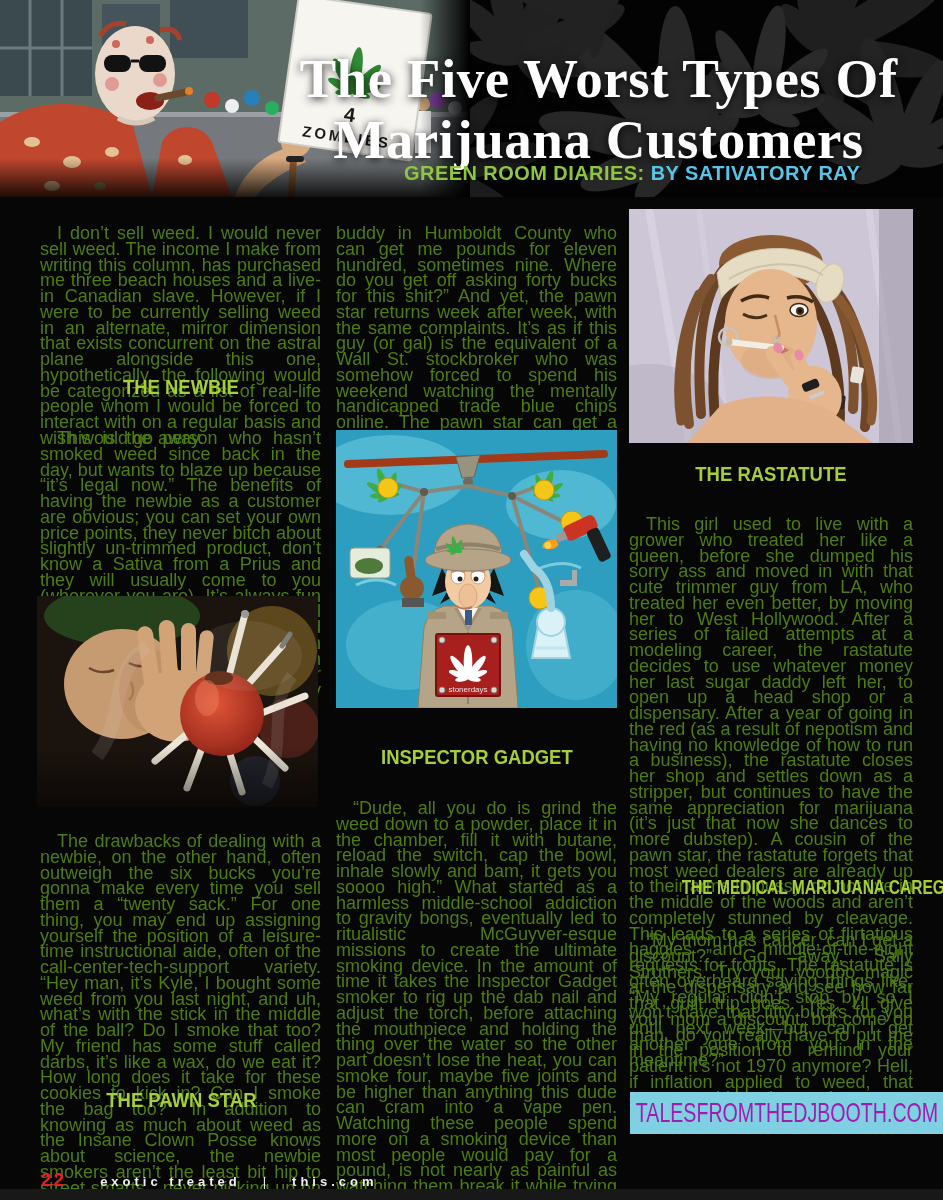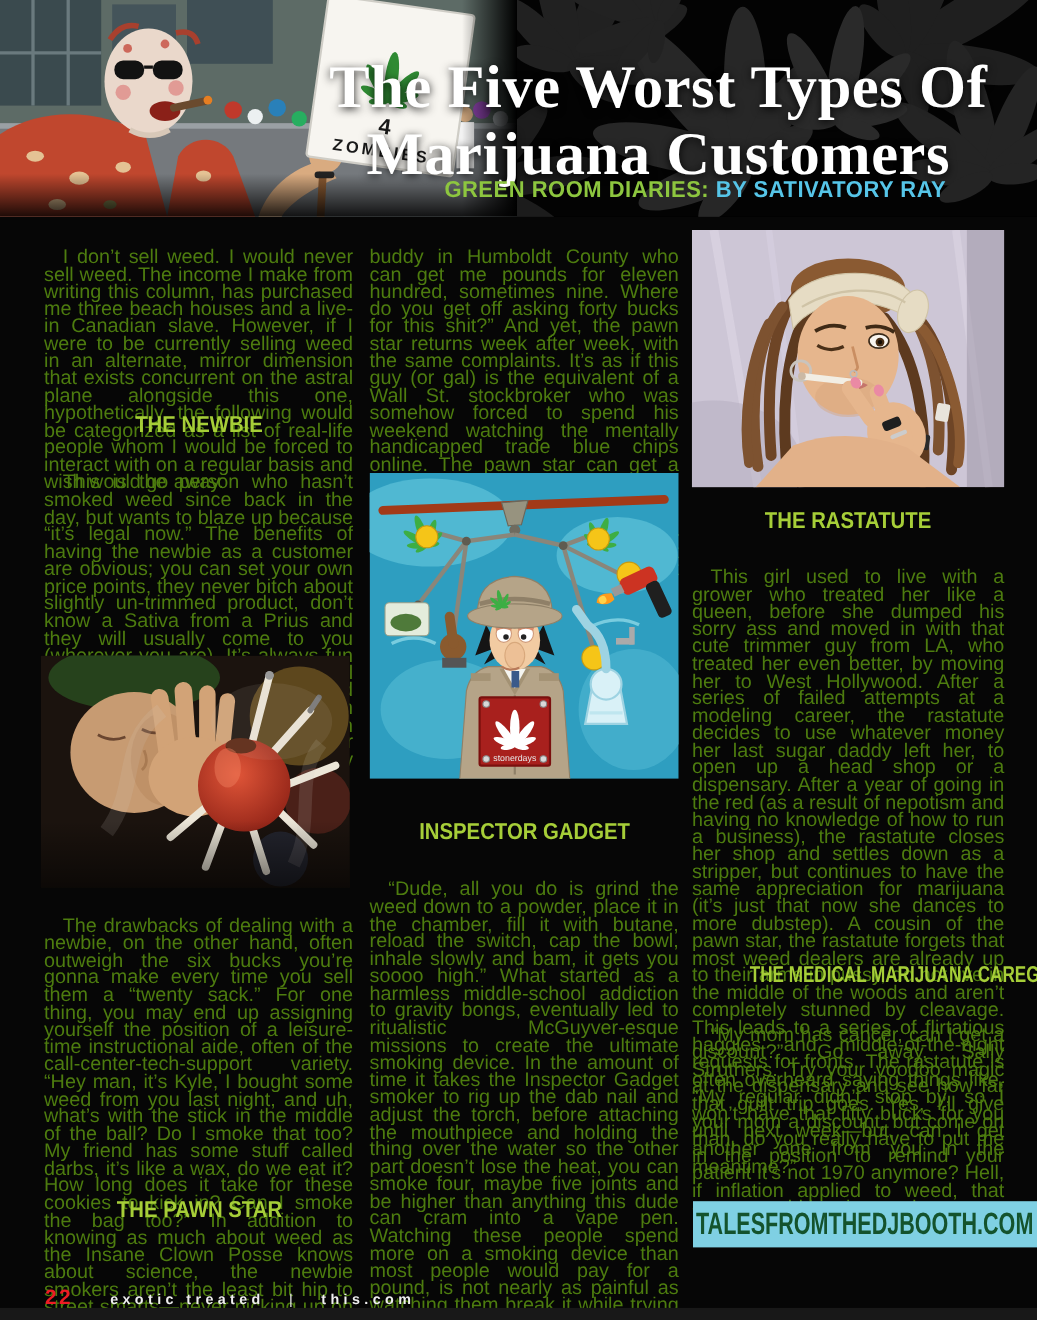--- a/index.html
+++ b/index.html
@@ -22,22 +22,22 @@
         text-align:justify;}
   .ind{text-indent:17px;}
   .cont{text-align-last:justify;}
   .sec-h{position:absolute;width:284px;text-align:center;color:#a6ce38;font-size:21px;
          font-weight:700;white-space:nowrap;}
   .sec-h .cx{display:inline-block;transform:scaleX(.88);transform-origin:center;}
   .sec-h .cx2{display:inline-block;transform:scaleX(.74);transform-origin:center;}
   .ph{position:absolute;}
   
   .banner{position:absolute;left:630px;top:1092px;width:313px;height:42px;background:#7fd0e3;
-          display:flex;align-items:center;justify-content:center;color:#14532d;
-          font-weight:700;font-size:28px;}
+          display:flex;align-items:center;justify-content:center;color:#a21caf;
+          font-weight:400;font-size:28px;}
   .banner .cx{display:inline-block;transform:scaleX(.70);transform-origin:center;white-space:nowrap;}
   .footer{position:absolute;left:41px;top:1169px;display:flex;align-items:baseline;
           color:#efefef;font-size:13px;font-weight:700;letter-spacing:4px;}
   .pageno{color:#ed1c24;font-size:19px;margin-right:34px;letter-spacing:2px;}
   .fsep{margin:0 22px;font-weight:400;}
   .bottom-strip{position:absolute;left:0;top:1189px;width:943px;height:11px;background:#181818;}
   .svgtxt{font-family:"Liberation Sans",sans-serif;}
 </style>
 </head>
 <body>

